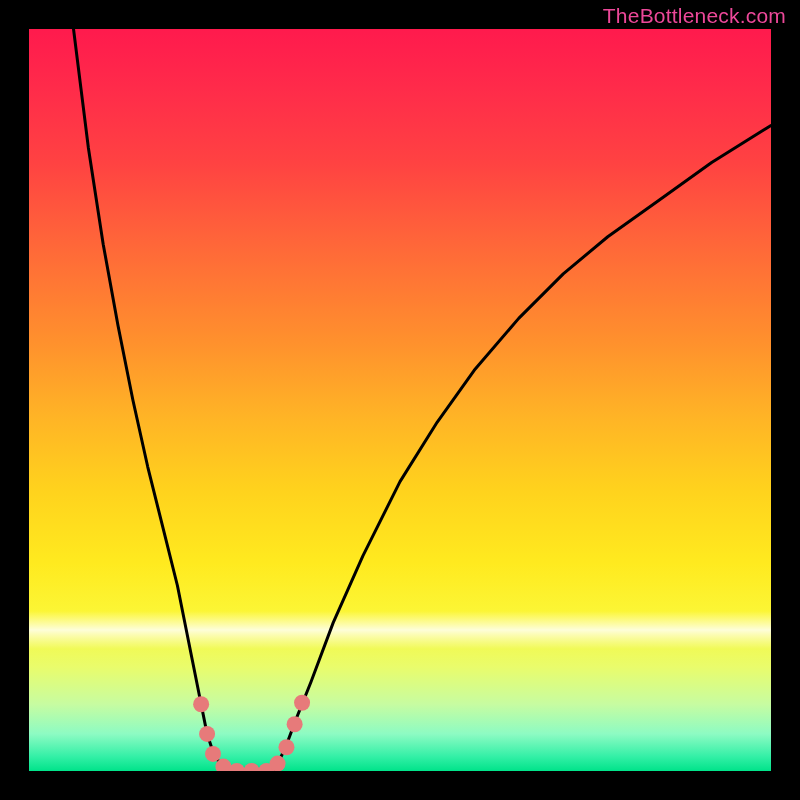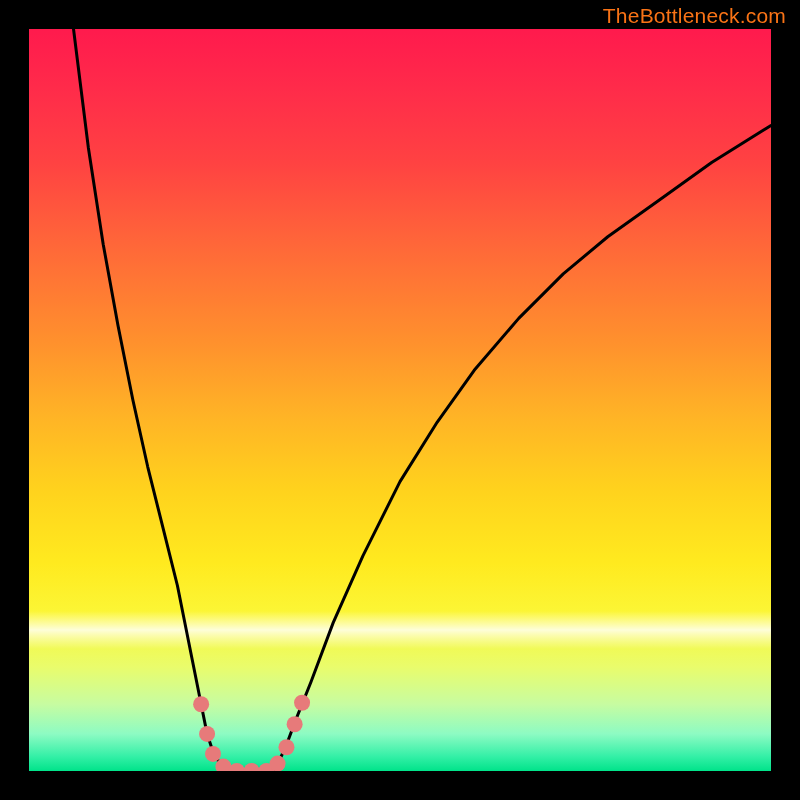--- a/index.html
+++ b/index.html
@@ -56,21 +56,21 @@
     );
   }
   .curve-svg {
     position: absolute;
     inset: 0;
   }
   .attribution {
     position: absolute;
     top: 4px;
     right: 14px;
-    color: #f97316;
+    color: #ec4899;
     font-size: 21px;
     font-weight: 500;
     letter-spacing: 0.2px;
   }
 </style>
 </head>
 <body>
 
 <div class="attribution">TheBottleneck.com</div>
 

